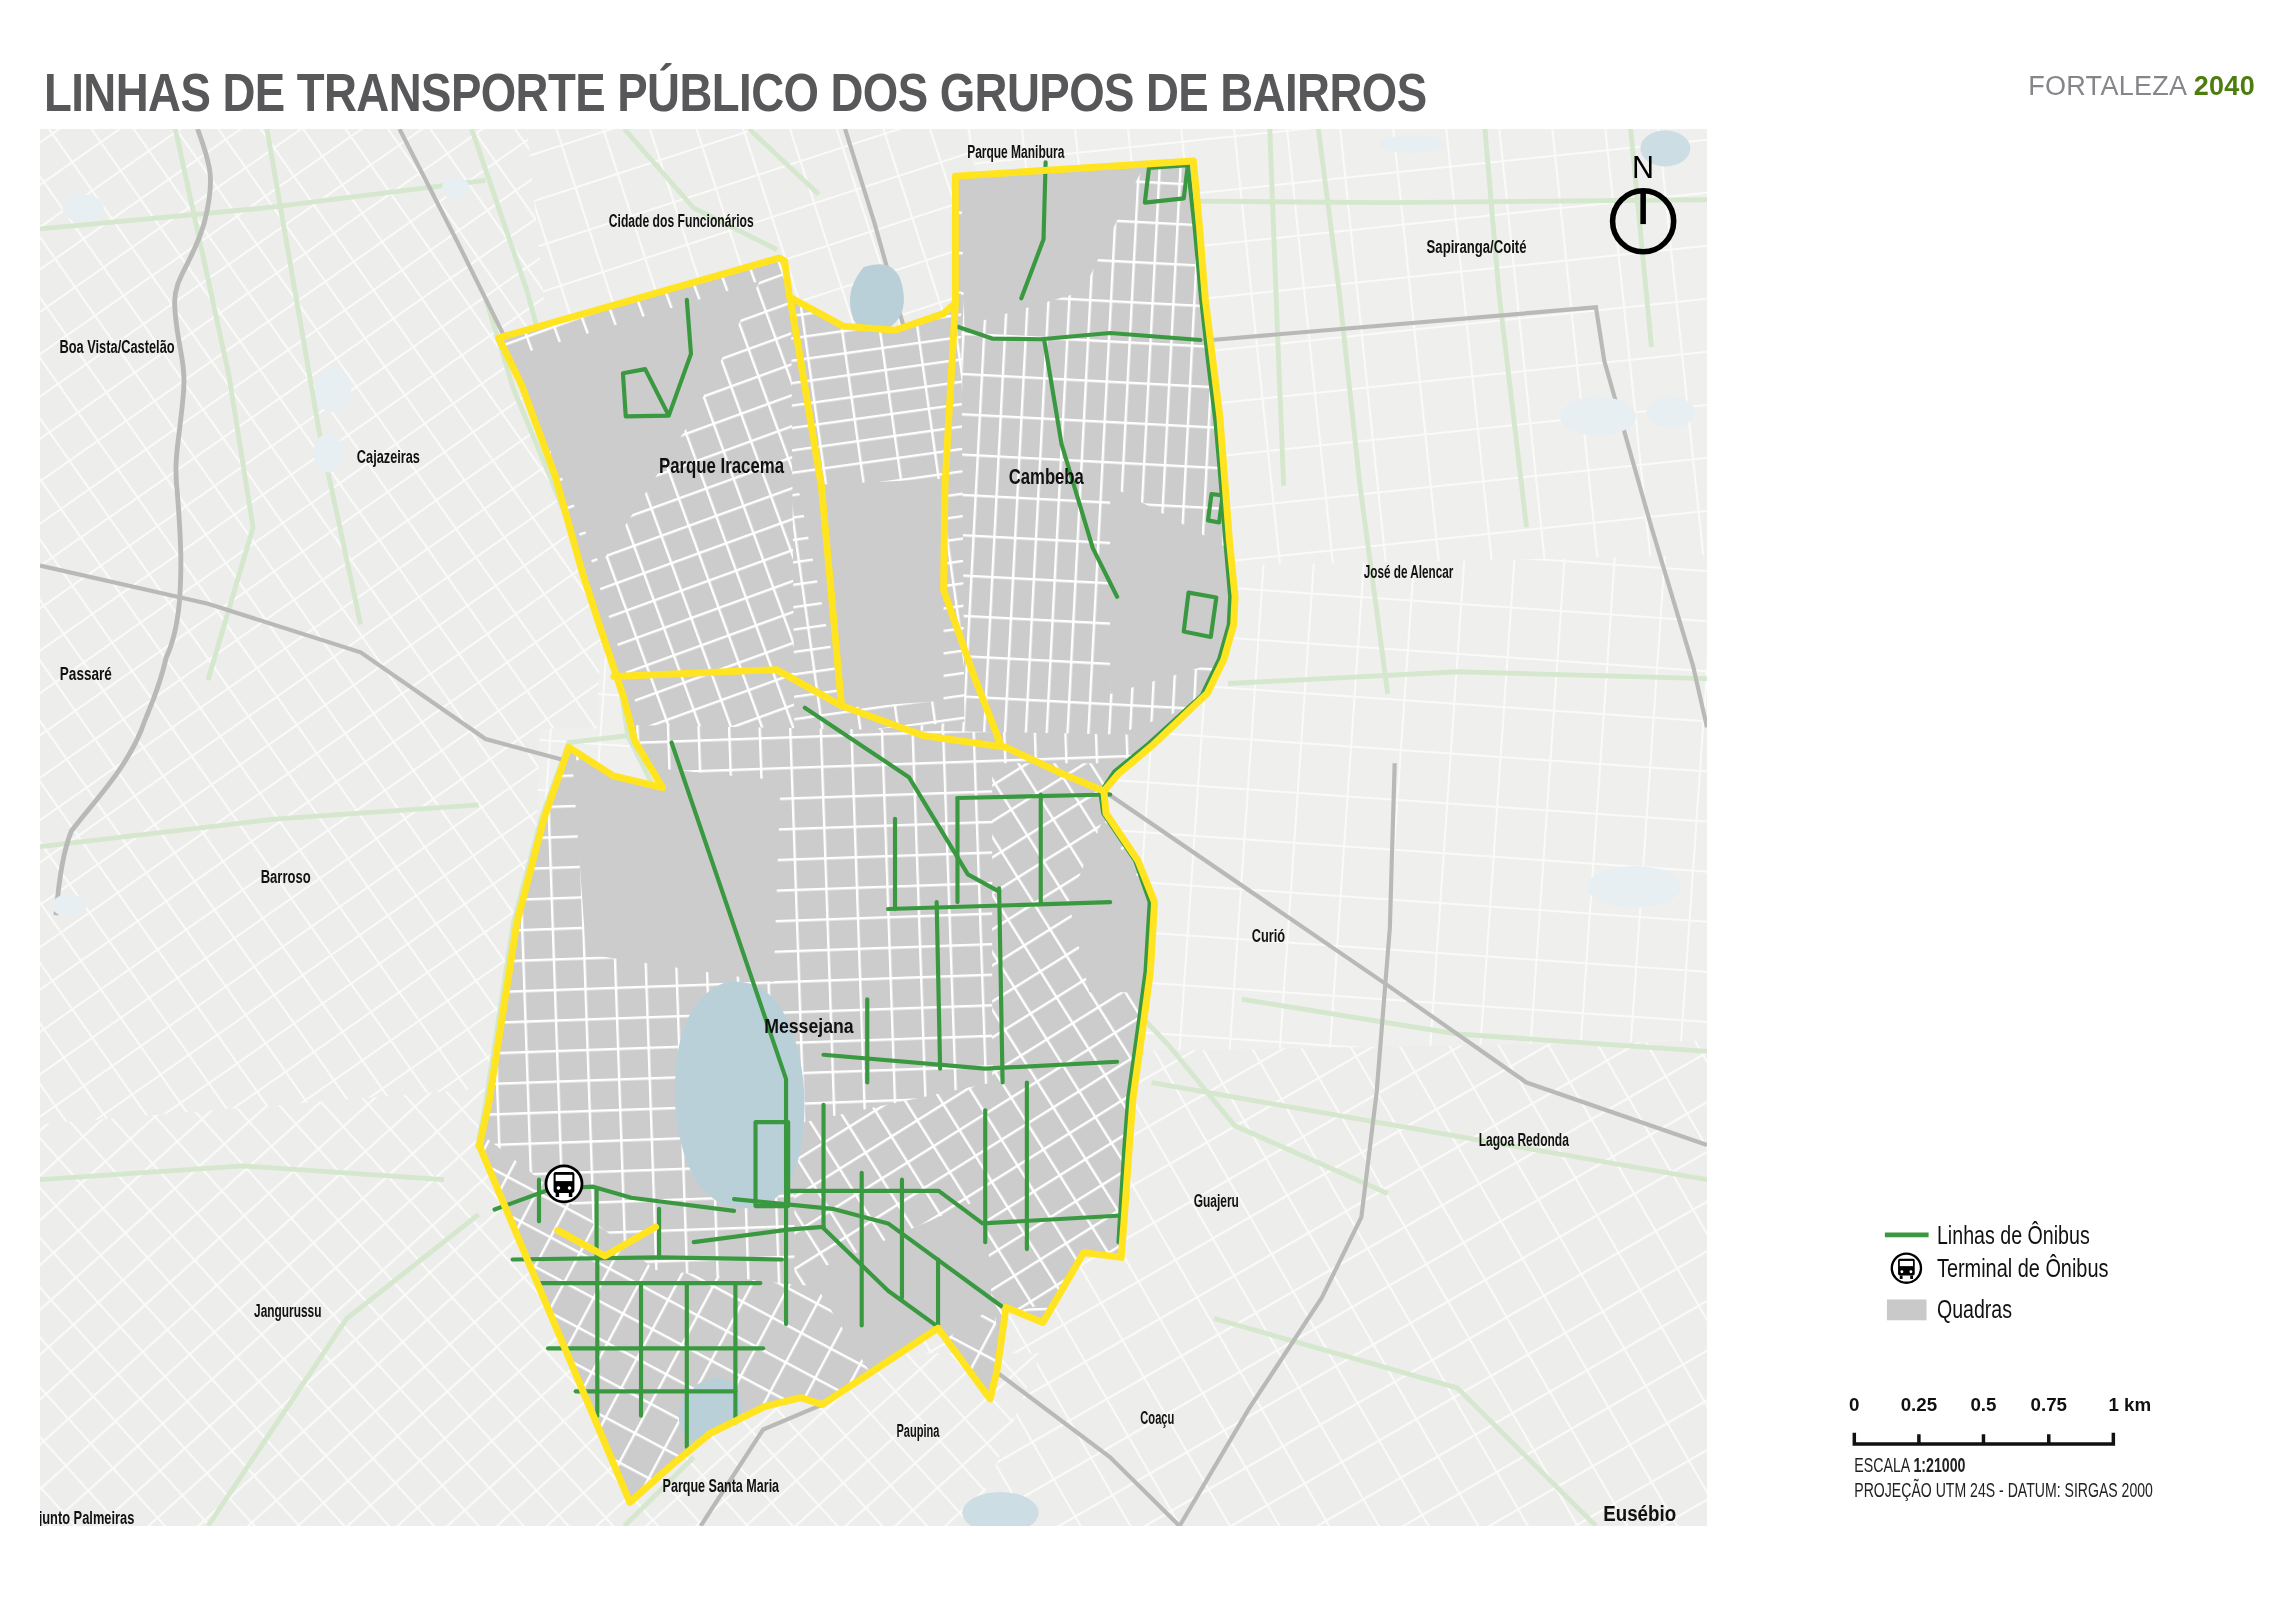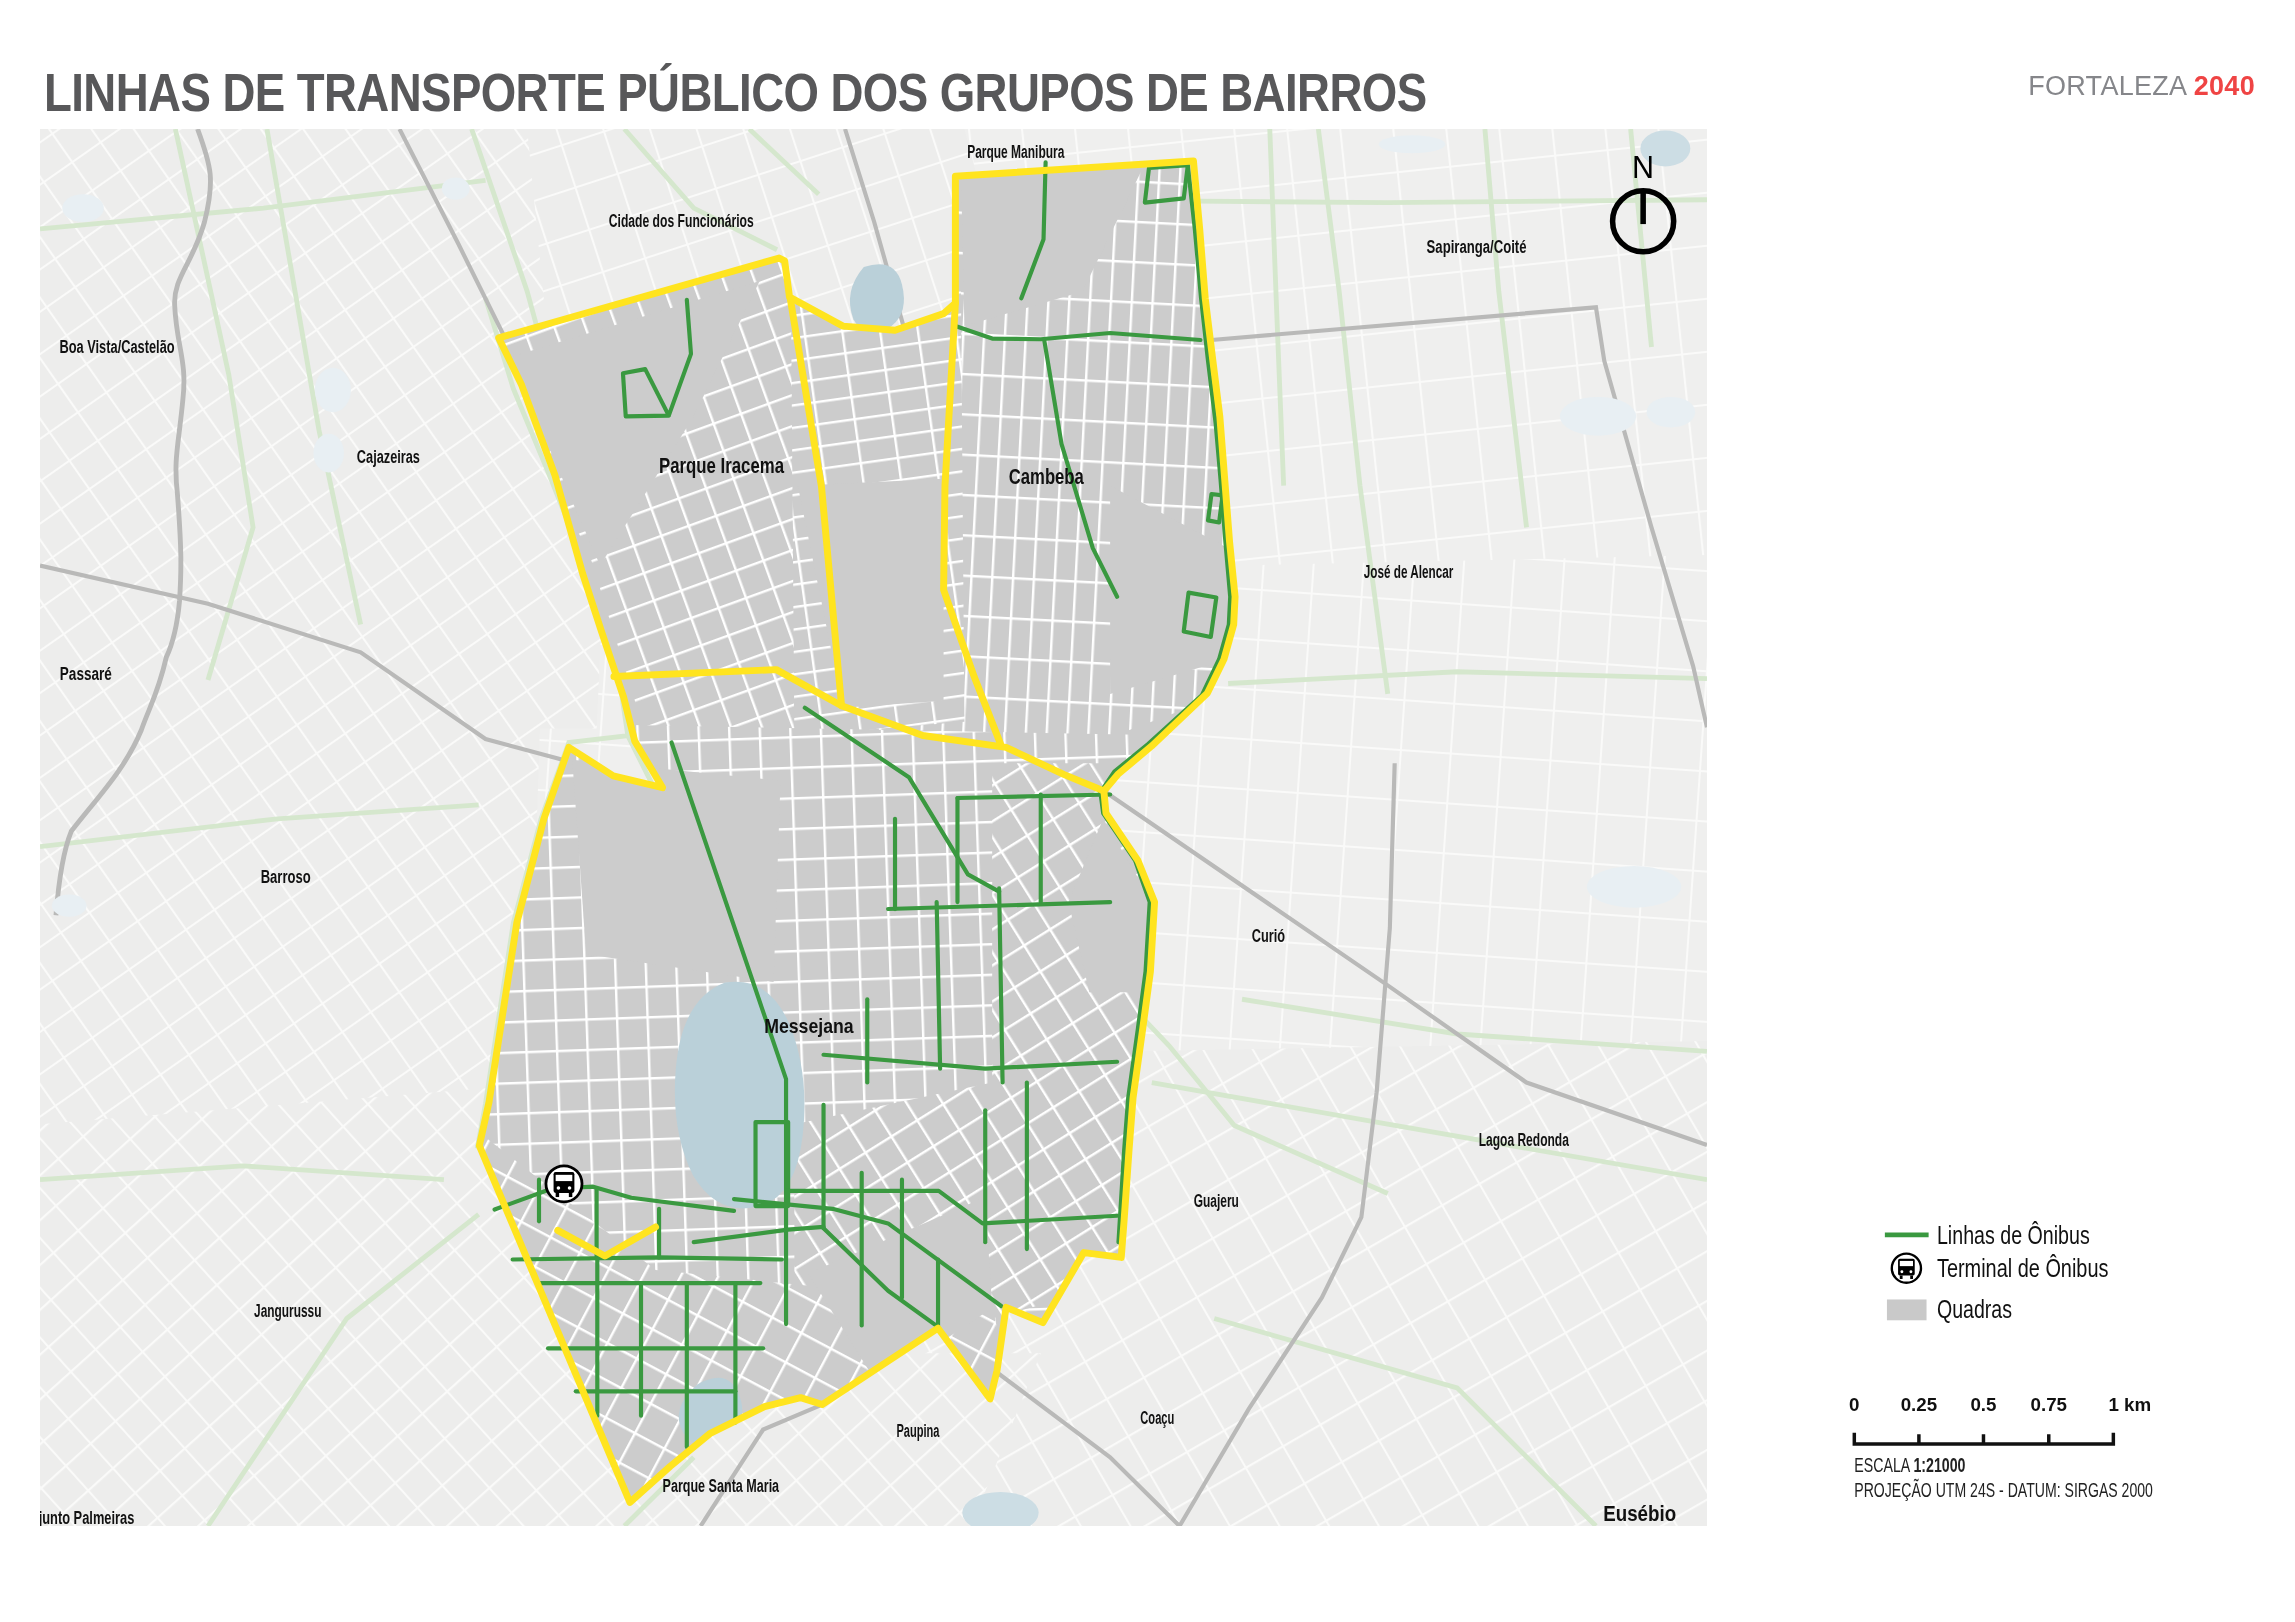--- a/index.html
+++ b/index.html
@@ -1,19 +1,19 @@
 <!DOCTYPE html>
 <html style="font-size:11px"><head>
 <meta charset="utf-8">
 <style>
   html,body{margin:0;padding:0;background:#ffffff;}
   body{width:2295px;height:1623px;position:relative;font-family:"Liberation Sans",sans-serif;overflow:hidden;}
   #title{position:absolute;left:44px;top:61px;font-size:54px;font-weight:700;color:#58585a;letter-spacing:-0.7px;transform:scaleX(0.845);transform-origin:left;white-space:nowrap;}
   #brand{position:absolute;right:40px;top:71px;font-size:27px;color:#85868a;letter-spacing:0.3px;}
-  #brand b{color:#ef4444;}
+  #brand b{color:#4d7c0f;}
 </style>
 </head>
 <body>
 <div id="title">LINHAS DE TRANSPORTE PÚBLICO DOS GRUPOS DE BAIRROS</div>
 <div id="brand">FORTALEZA <b>2040</b></div>
 
 <svg id="map" style="position:absolute;left:40px;top:129px" width="1667" height="1397" viewBox="58 186 2402 2013">
 <defs>
 
   <pattern id="pA" width="50" height="50" patternUnits="userSpaceOnUse" patternTransform="rotate(-35)">

